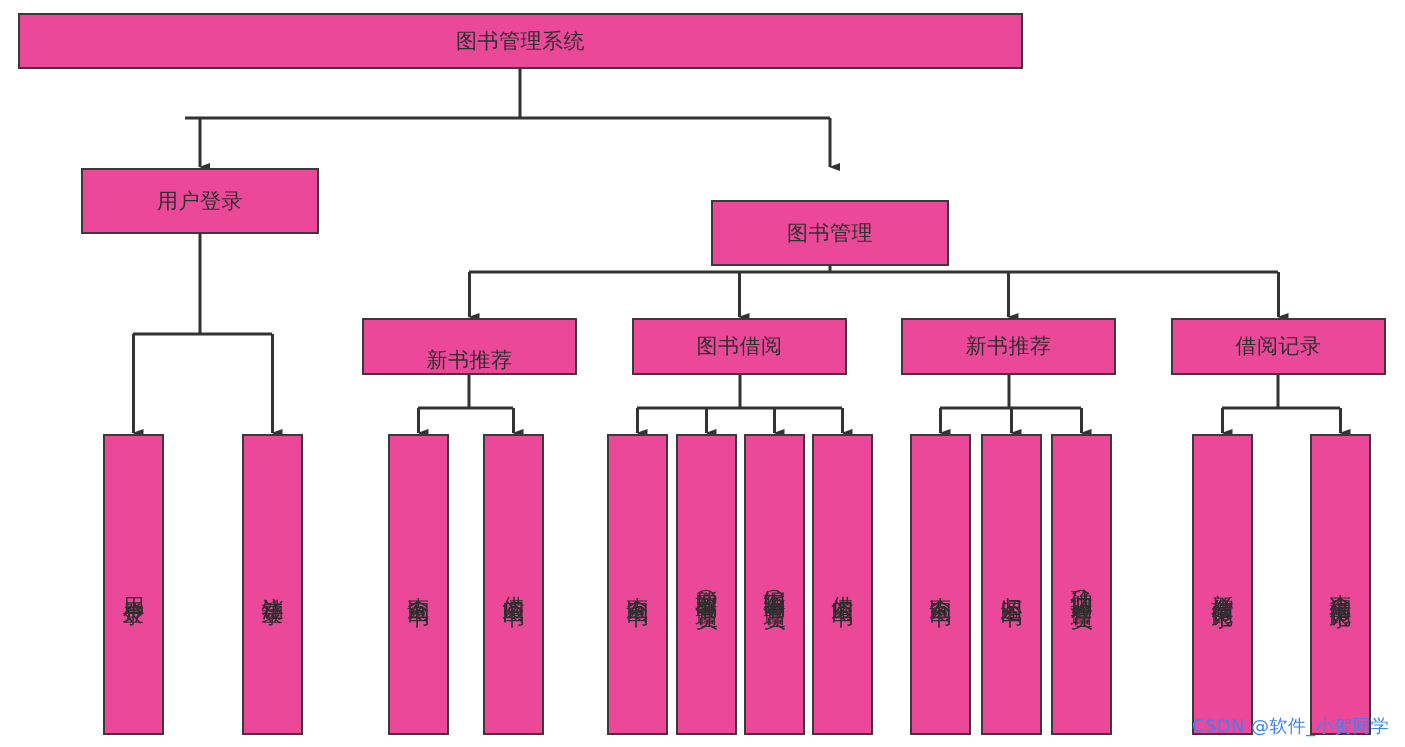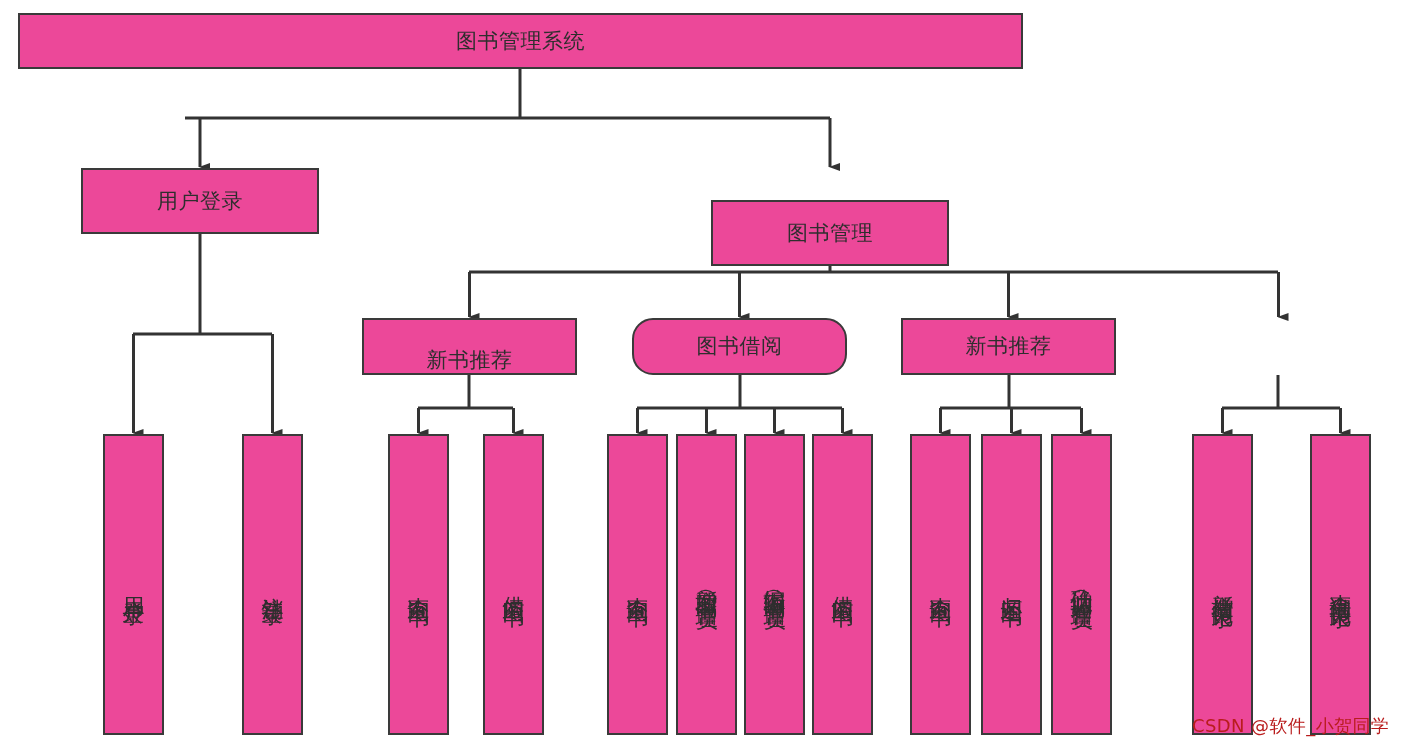--- a/index.html
+++ b/index.html
@@ -55,21 +55,21 @@
   .node-box.vertical .node-label {
     writing-mode: vertical-rl;
     text-orientation: upright;
     font-size: 22px;
     letter-spacing: 3px;
     line-height: 1;
     max-height: 100%;
   }
   .watermark {
     position: absolute;
-    color: #b91c1c;
+    color: #3b82f6;
     font-size: 18px;
     white-space: nowrap;
     letter-spacing: 0.4px;
     pointer-events: none;
   }
 </style>
 </head>
 <body>
 
 <div id="diagram-root">
@@ -124,25 +124,28 @@
   <div class="node-box horizontal" style="left: 81px; top: 168px; width: 238px; height: 66px;">
     <span class="node-label">用户登录</span>
   </div>
   <div class="node-box horizontal" style="left: 711px; top: 168px; width: 238px; height: 66px; margin-top: 32px;">
     <span class="node-label">图书管理</span>
   </div>
 
   <div class="node-box horizontal" style="left: 362px; top: 318px; width: 215px; height: 57px; align-items: flex-end;">
     <span class="node-label">新书推荐</span>
   </div>
-  <div class="node-box horizontal" style="left: 632px; top: 318px; width: 215px; height: 57px; border-radius: 21px;">
+  <div class="node-box horizontal" style="left: 632px; top: 318px; width: 215px; height: 57px;">
     <span class="node-label">图书借阅</span>
   </div>
   <div class="node-box horizontal" style="left: 901px; top: 318px; width: 215px; height: 57px;">
     <span class="node-label">新书推荐</span>
+  </div>
+  <div class="node-box horizontal" style="left: 1171px; top: 318px; width: 215px; height: 57px;">
+    <span class="node-label">借阅记录</span>
   </div>
 
   <div class="node-box vertical" style="left: 103px; top: 434px; width: 61px; height: 301px;">
     <span class="node-label">用户登录</span>
   </div>
   <div class="node-box vertical" style="left: 242px; top: 434px; width: 61px; height: 301px;">
     <span class="node-label">注销登录</span>
   </div>
 
   <div class="node-box vertical" style="left: 388px; top: 434px; width: 61px; height: 301px;">

